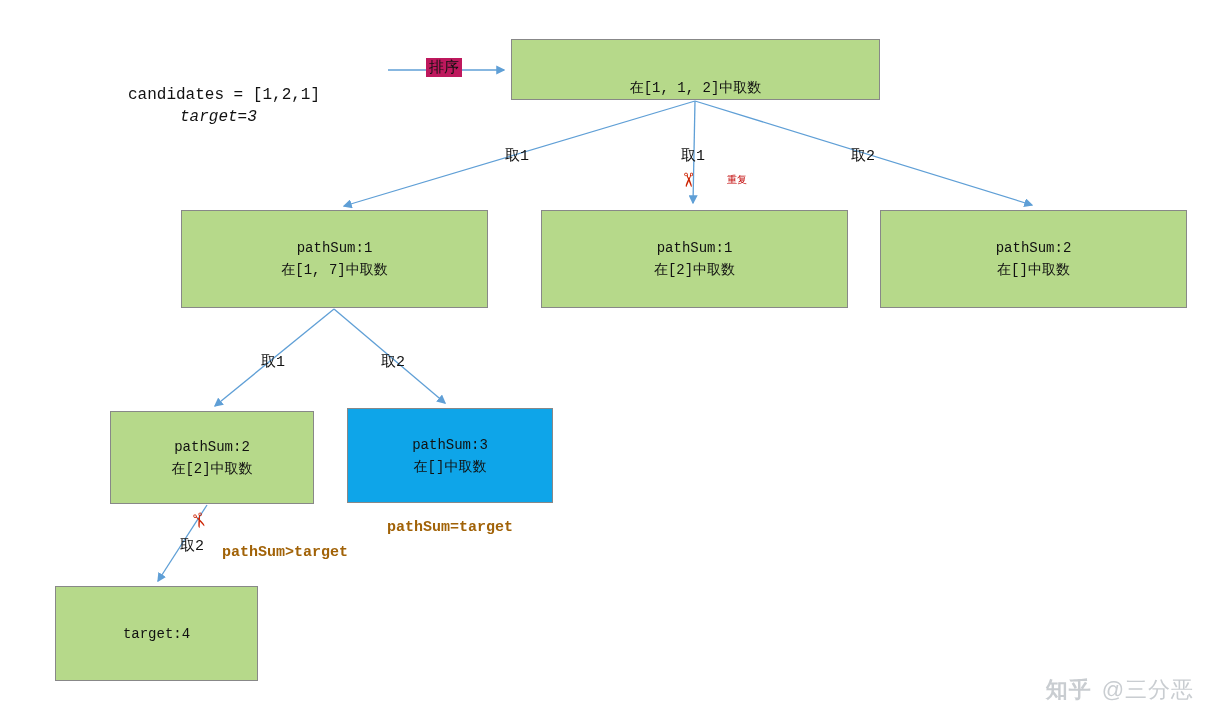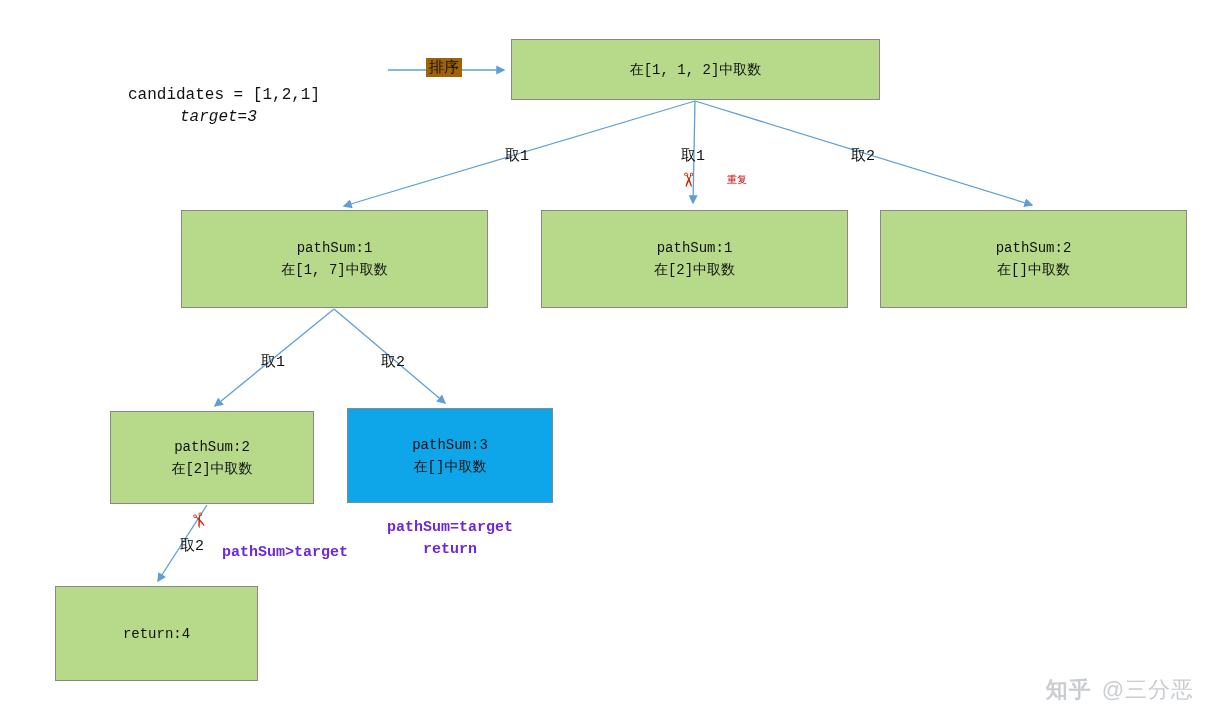--- a/index.html
+++ b/index.html
@@ -14,48 +14,48 @@
   .edges{position:absolute;left:0;top:0;width:1222px;height:727px;pointer-events:none;}
   .node{
     position:absolute;
     border:1px solid #888888;
     display:flex;flex-direction:column;align-items:center;justify-content:center;
     font-size:14px;line-height:22px;text-align:center;
     box-sizing:border-box;
   }
   .node.green{background:#b6d98a;}
   .node.blue{background:#0ea5e9;}
-  .node-root{left:511px;top:39px;width:369px;height:61px;}
+  .node-root{left:511px;top:39px;width:369px;height:61px;justify-content:flex-end;}
   .node-n1{left:181px;top:210px;width:307px;height:98px;}
   .node-n2{left:541px;top:210px;width:307px;height:98px;}
   .node-n3{left:880px;top:210px;width:307px;height:98px;}
   .node-n4{left:110px;top:411px;width:204px;height:93px;}
   .node-n5{left:347px;top:408px;width:206px;height:95px;}
   .node-n6{left:55px;top:586px;width:203px;height:95px;}
   .txt{position:absolute;white-space:nowrap;}
   .hdr{font-size:16px;margin-top:30px;}
   .hdr-candidates{left:128px;top:56px;}
   .hdr-target{left:180px;top:78px;font-style:italic;}
   .edge-label{font-size:15px;}
-  .lbl-sort{left:426px;top:58px;background:#a16207;padding:0 3px;}
+  .lbl-sort{left:426px;top:58px;background:#be185d;padding:0 3px;}
   .lbl-root-left{left:505px;top:146px;}
   .lbl-root-mid{left:681px;top:146px;}
   .lbl-root-right{left:851px;top:146px;}
   .lbl-n1-left{left:261px;top:352px;}
   .lbl-n1-right{left:381px;top:352px;}
   .lbl-n4-down{left:180px;top:536px;}
   .red{color:#c00000;}
   .lbl-dup{left:727px;top:173px;font-size:10px;}
   .scissors{
     position:absolute;color:#cc2200;font-size:26px;line-height:26px;
     transform:rotate(90deg);
   }
   .scissors-1{left:679px;top:167px;}
   .scissors-2{left:190px;top:508px;transform:rotate(70deg);}
-  .note{color:#6d28d9;font-weight:bold;font-size:15px;}
+  .note{color:#a16207;font-weight:bold;font-size:15px;}
   .note-target{
     left:347px;top:517px;width:206px;text-align:center;white-space:normal;
     line-height:22px;
   }
   .note-overflow{left:222px;top:544px;}
   .watermark{
     position:absolute;right:28px;bottom:22px;
     font-size:22px;color:#c9cdd1;letter-spacing:1px;
     font-family:"Liberation Sans","DejaVu Sans",sans-serif;
   }
@@ -121,26 +121,25 @@
     <span>pathSum:2</span>
     <span>在[2]中取数</span>
   </div>
 
   <div class="node blue node-n5">
     <span>pathSum:3</span>
     <span>在[]中取数</span>
   </div>
 
   <div class="node green node-n6">
-    <span>return:4</span>
+    <span>target:4</span>
   </div>
 
   <div class="txt note note-target">
     <div>pathSum=target</div>
-    <div>return</div>
   </div>
   <div class="txt note note-overflow">pathSum&gt;target</div>
 
   <div class="watermark">
     <span class="wm-logo">知乎</span><span>@三分恶</span>
   </div>
 
 </div>
 
 </body></html>

